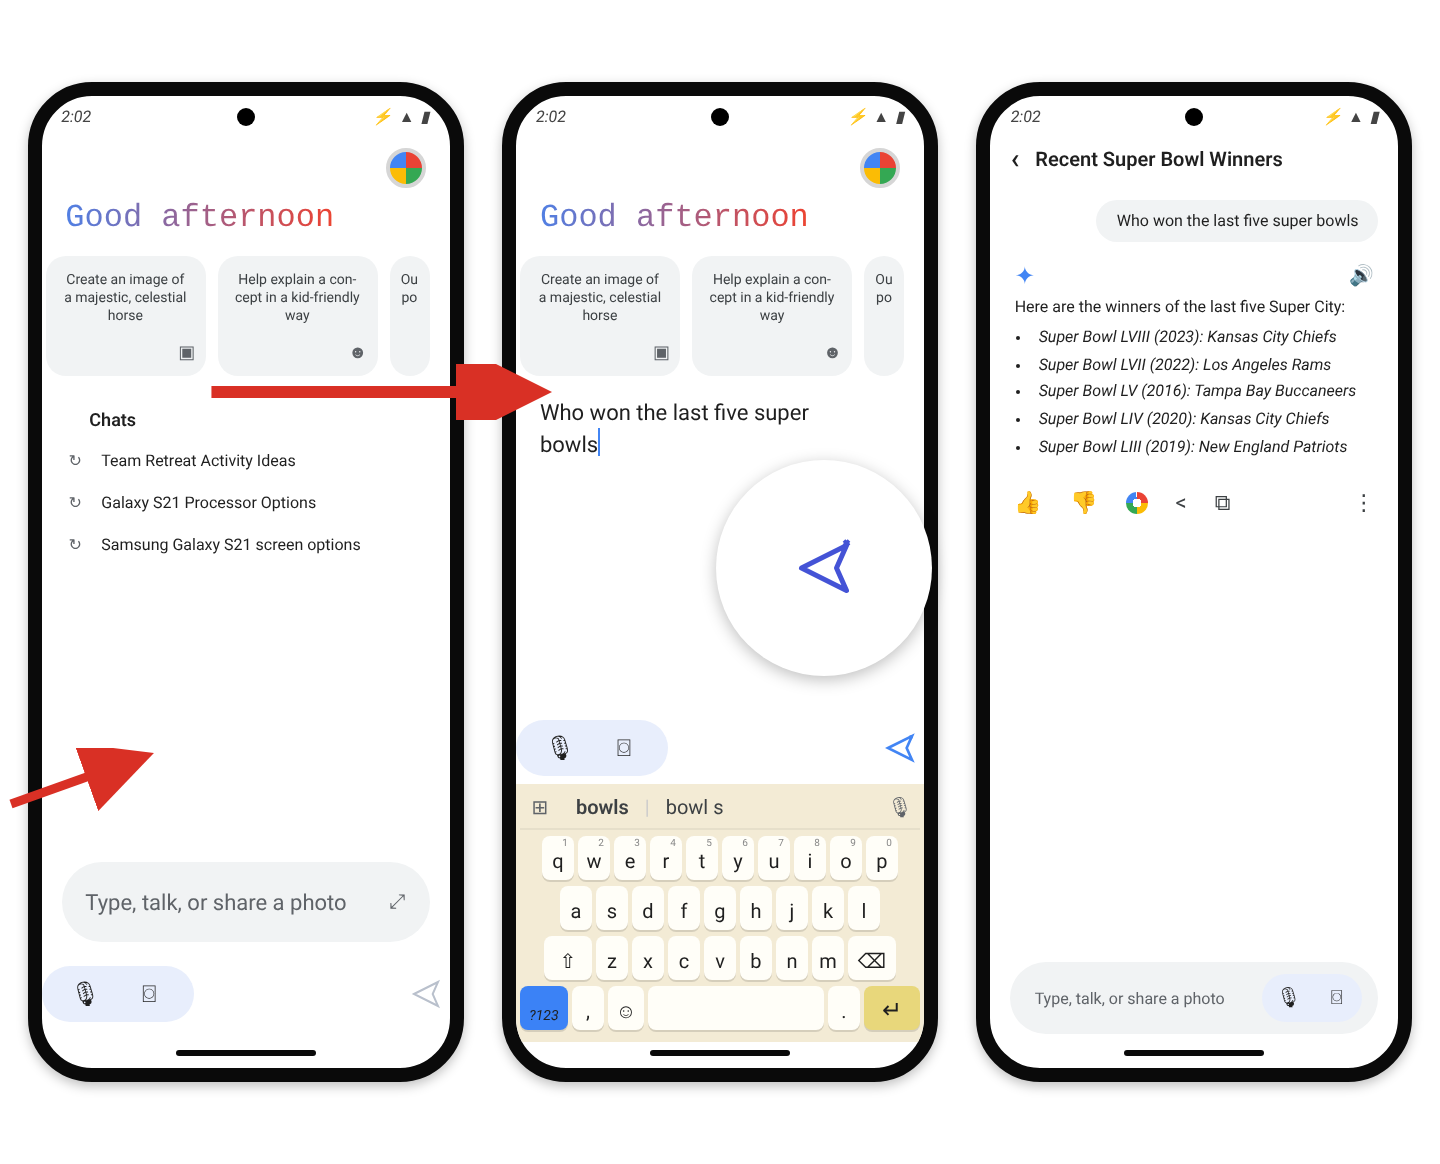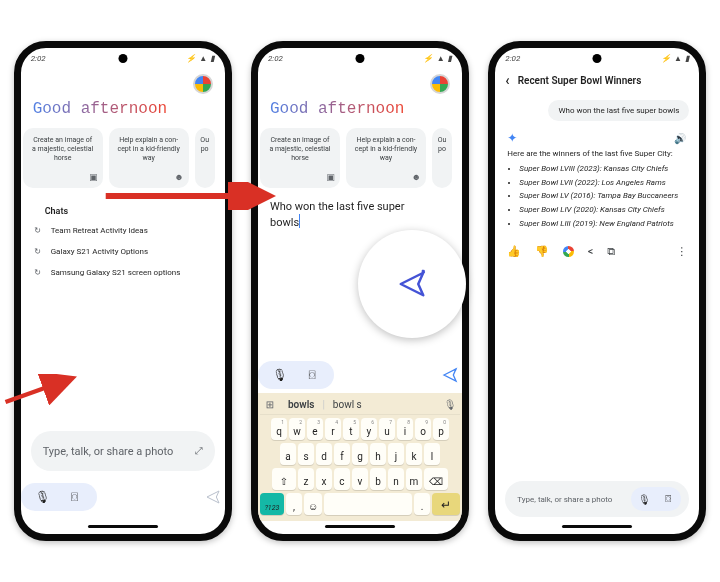--- a/index.html
+++ b/index.html
@@ -155,21 +155,21 @@
     font-size:10px; padding-bottom:3px; color:#1f1f1f;
     position:relative;
     box-shadow: 0 1px 0 rgba(0,0,0,0.12);
   }
   .k sup { position:absolute; top:1px; right:3px; font-size:5px; color:#888; }
   .k.wider { width:24px; }
   .k.enter { background:#d7cfa6; width:28px; color:#1f1f1f; font-size:12px; }
   .k.enter.go { background:#e8d77b; }
   .kbot { display:flex; gap:2px; margin-top:3px; justify-content:center; }
   .k.space { flex:1; max-width:92px; }
-  .k.sym { width:24px; background:#14b8a6; font-size:7px;font-style:italic; }
+  .k.sym { width:24px; background:#3b82f6; font-size:7px;font-style:italic; }
 
   
   .p3-header {
     display:flex; align-items:center; gap:8px; padding:4px 10px 6px;
     font-size:10px; font-weight:600;
   }
   .p3-header .back { font-size:14px; color:#1f1f1f; }
   .chip-msg {
     align-self:flex-end; margin:6px 10px 8px;
     background: var(--card-bg); border-radius:14px;
@@ -268,21 +268,21 @@
 
     <div class="section-label">Chats</div>
 
     <div class="chat-list">
       <div class="chat-row">
         <span class="hicon">↻</span>
         <span>Team Retreat Activity Ideas</span>
       </div>
       <div class="chat-row">
         <span class="hicon">↻</span>
-        <span>Galaxy S21 Activity Options</span>
+        <span>Galaxy S21 Processor Options</span>
       </div>
       <div class="chat-row">
         <span class="hicon">↻</span>
         <span>Samsung Galaxy S21 screen options</span>
       </div>
     </div>
 
     <div class="spacer"></div>
 
     <div class="composer">

